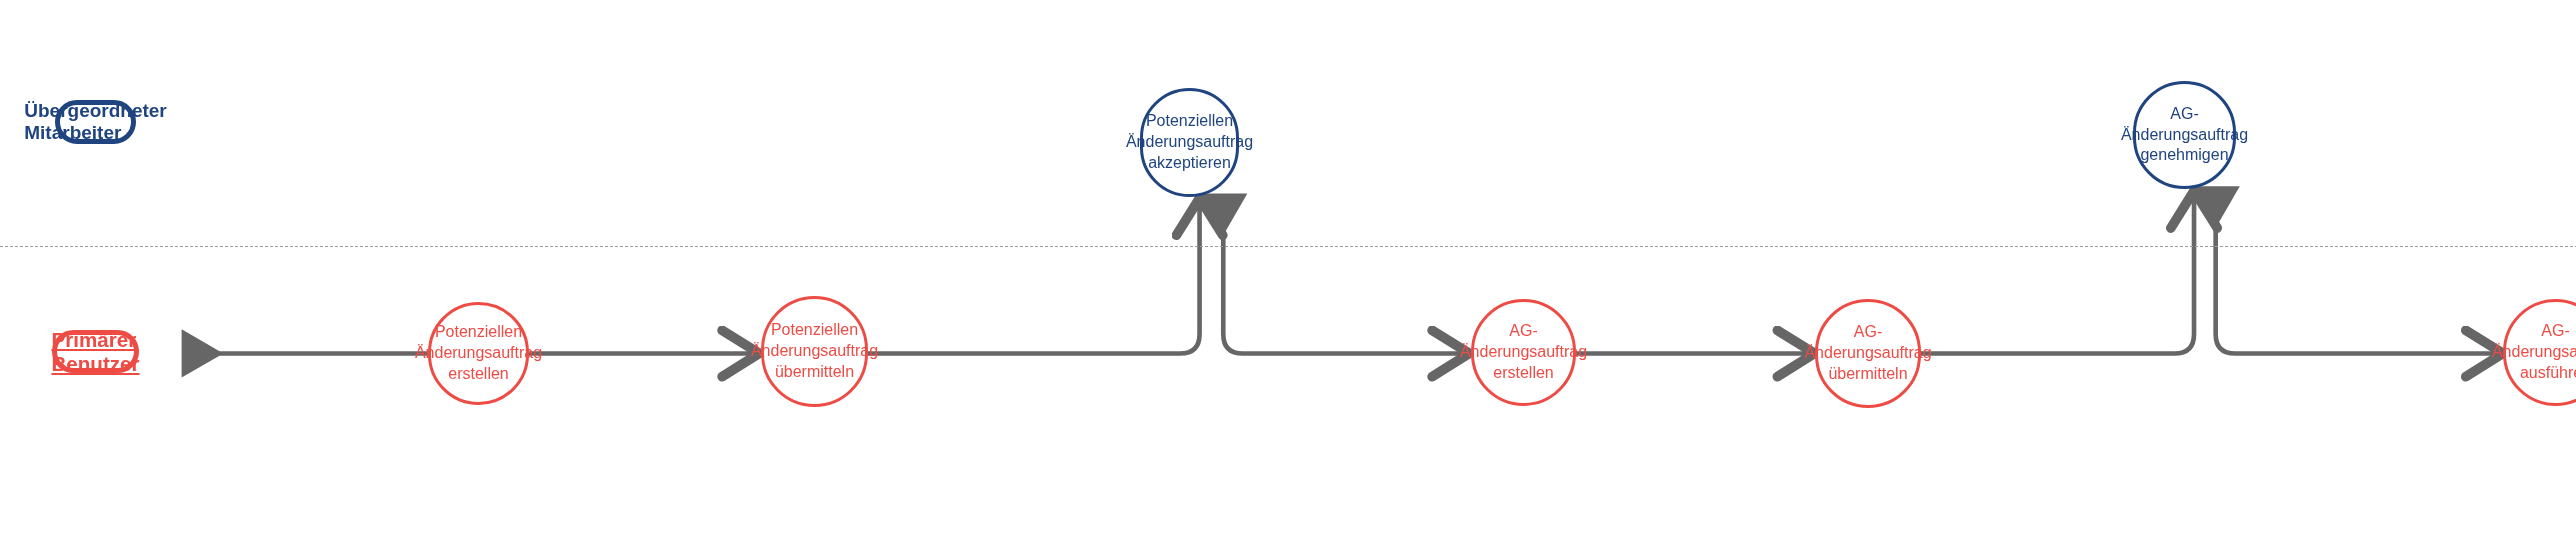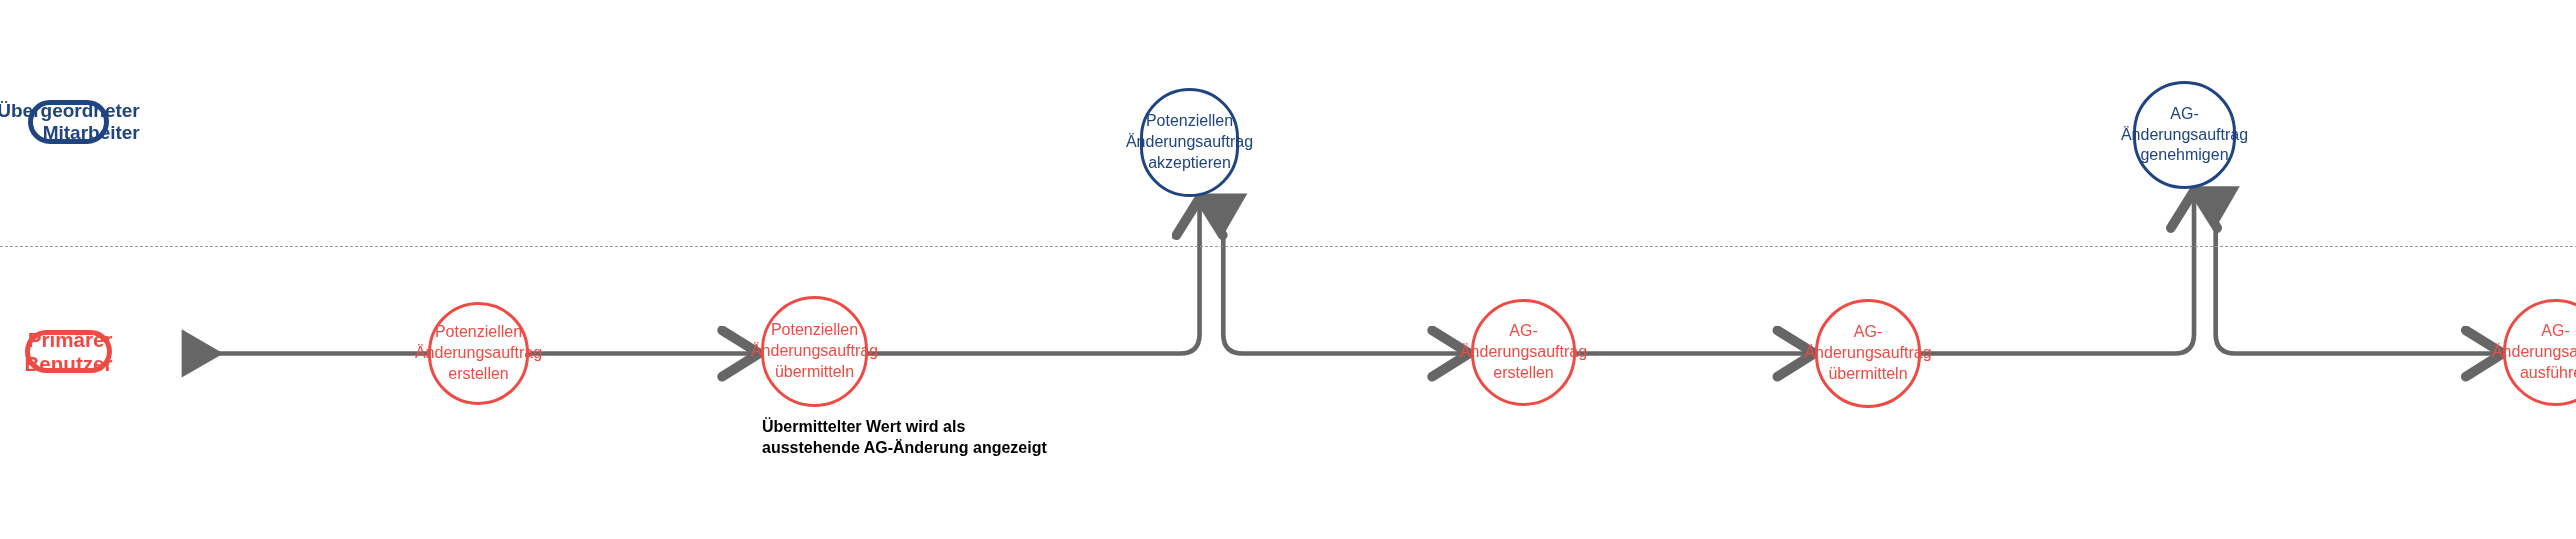--- a/index.html
+++ b/index.html
@@ -33,26 +33,27 @@
     height: 0;
     border-top: 1.5px dashed #9a9a9a;
   }
   
   .lane-label {
     position: absolute;
     box-sizing: border-box;
     display: flex;
     align-items: center;
     justify-content: center;
-    text-align: right;
+    text-align: left;
     border-radius: 515px;
     background: #ffffff;
     font-weight: bold;
     line-height: 1.15;
     white-space: pre-line;
+    margin-left: 27px;
   }
   .lane-label.blue {
     border: 5.7px solid #1F4480;
     color: #1F4480;
     font-size: 19px;
   }
   .lane-label.red {
     border: 5.7px solid #EE4B45;
     color: #EE4B45;
     font-size: 19px;
@@ -125,21 +126,21 @@
 
       <path d="M 4300 366 L 4300 648 Q 4300 686 4338 686 L 4862 686" marker-start="url(#tail-solid-down)" marker-end="url(#head-open)"></path>
     </g>
   </svg>
 
   <div class="lane-divider" style="top:246px;"></div>
 
   <div class="lane-label blue" style="left:28px; top:100px; width:81px; height:44px;">Übergeordneter
 Mitarbeiter</div>
 
-  <div class="lane-label red" style="left:25px; top:330px; width:87px; height:43px; font-size:20.6px;">Primärer Benutzer</div>
+  <div class="lane-label red" style="left:25px; top:330px; width:87px; height:43px; font-size:20.6px;text-decoration:underline;">Primärer Benutzer</div>
 
   <div class="node blue" style="left:1140px; top:88px; width:99px; height:109px;">Potenziellen
 Änderungsauftrag
 akzeptieren</div>
 
   <div class="node blue" style="left:2133px; top:81px; width:103px; height:108px;">AG-
 Änderungsauftrag
 genehmigen</div>
 
   <div class="node red" style="left:428px; top:302px; width:101px; height:103px;">Potenziellen
@@ -155,17 +156,15 @@
 erstellen</div>
 
   <div class="node red" style="left:1815px; top:299px; width:106px; height:109px;">AG-
 Änderungsauftrag
 übermitteln</div>
 
   <div class="node red" style="left:2503px; top:299px; width:105px; height:107px;">AG-
 Änderungsauftrag
 ausführen</div>
 
-  <div class="annotation" style="left:762px; top:416px; width:505px;">Übermittelter Wert wird als
-ausstehende AG-Änderung angezeigt</div>
 
 </div>
 
 
 </body></html>

